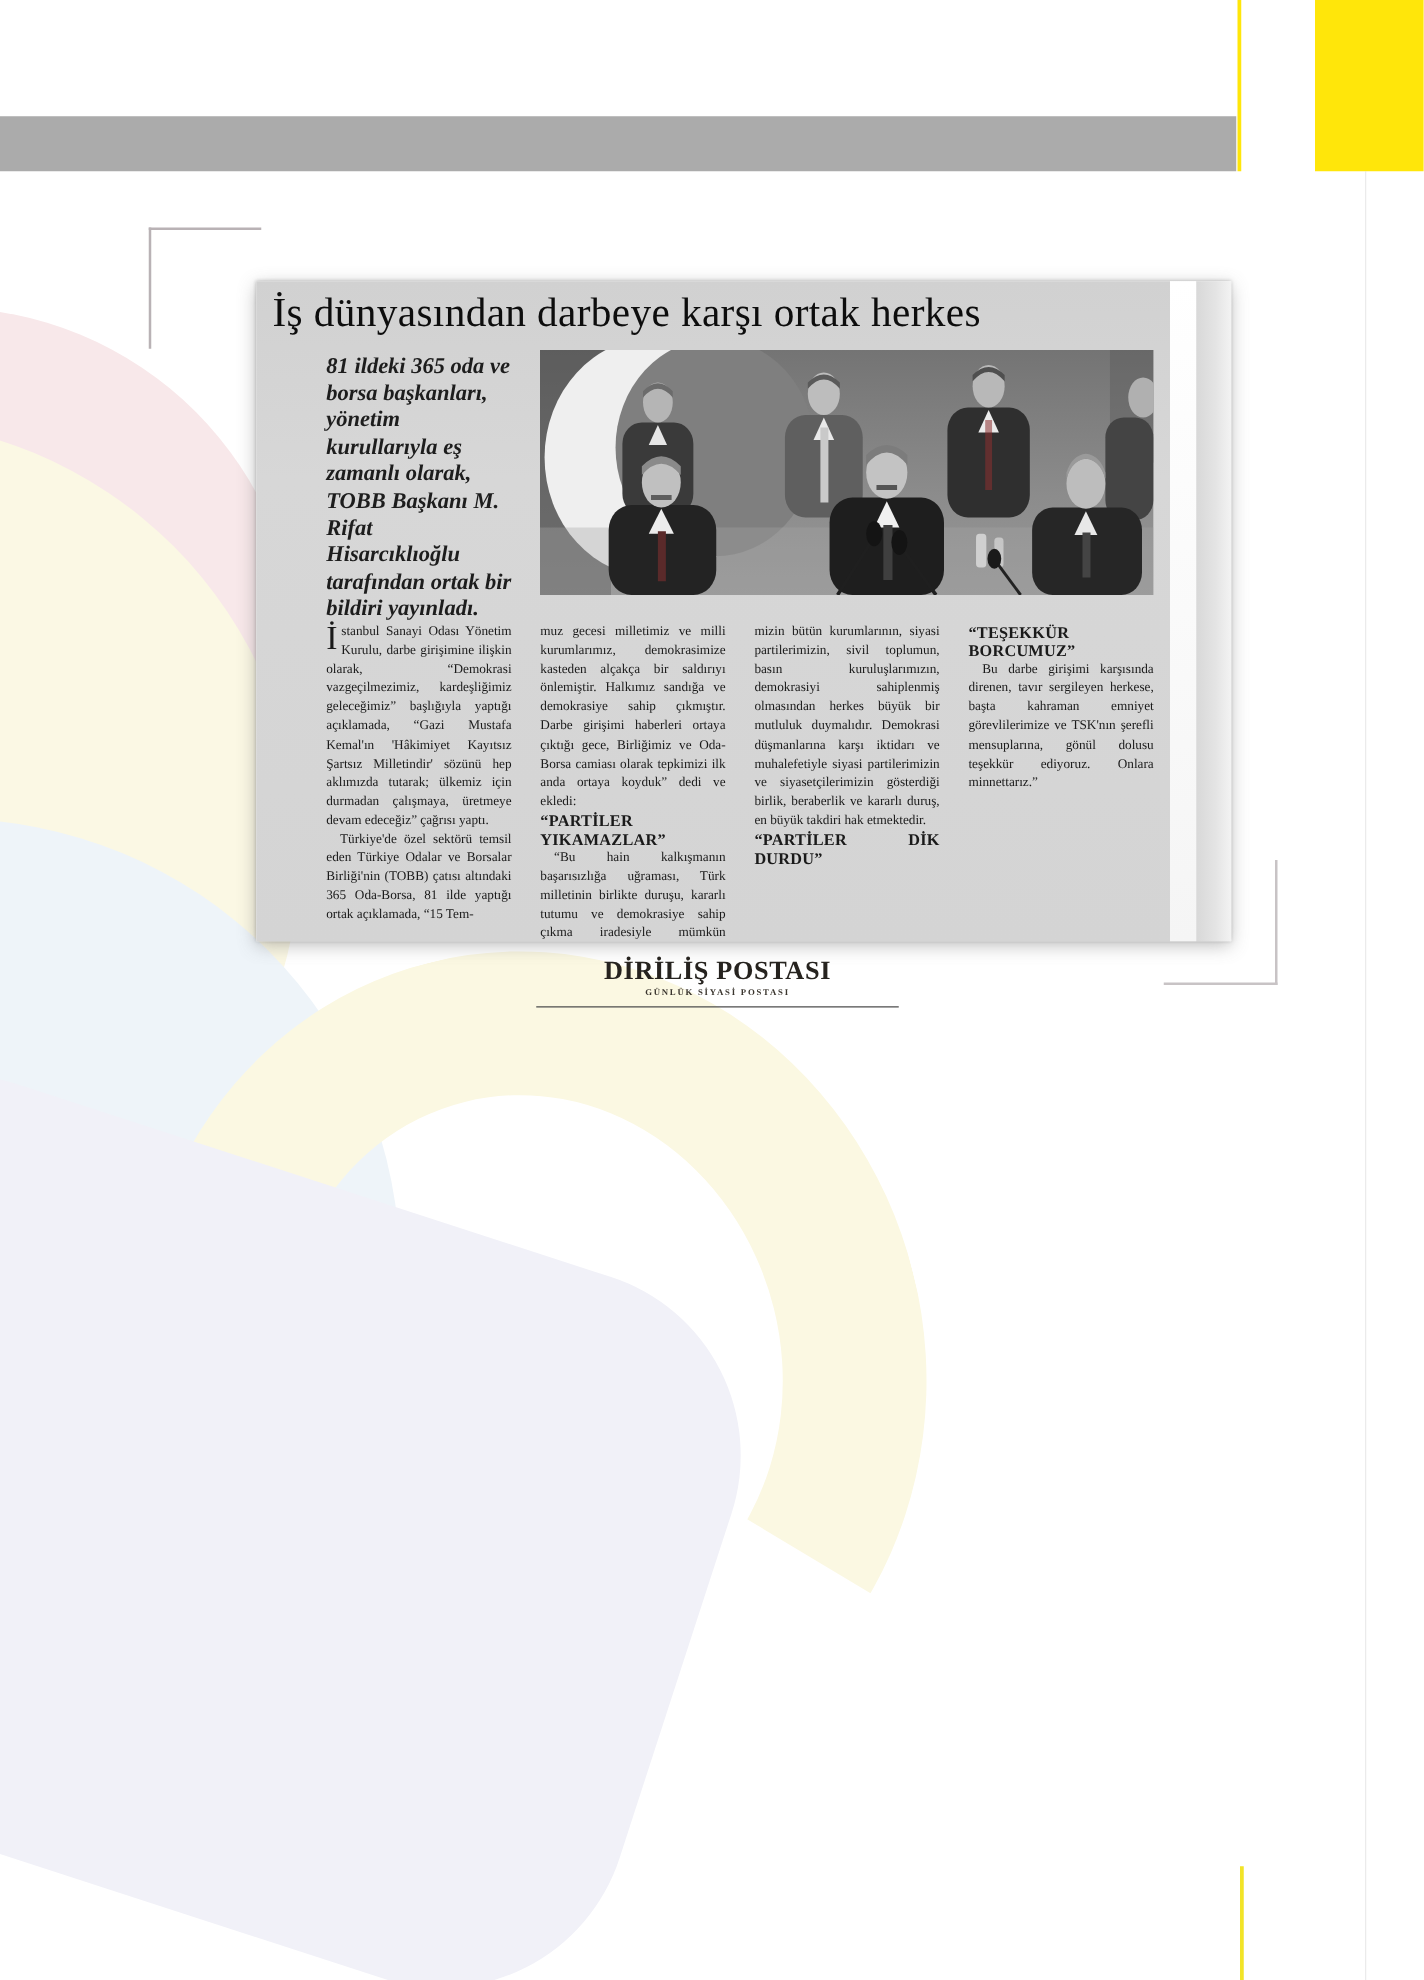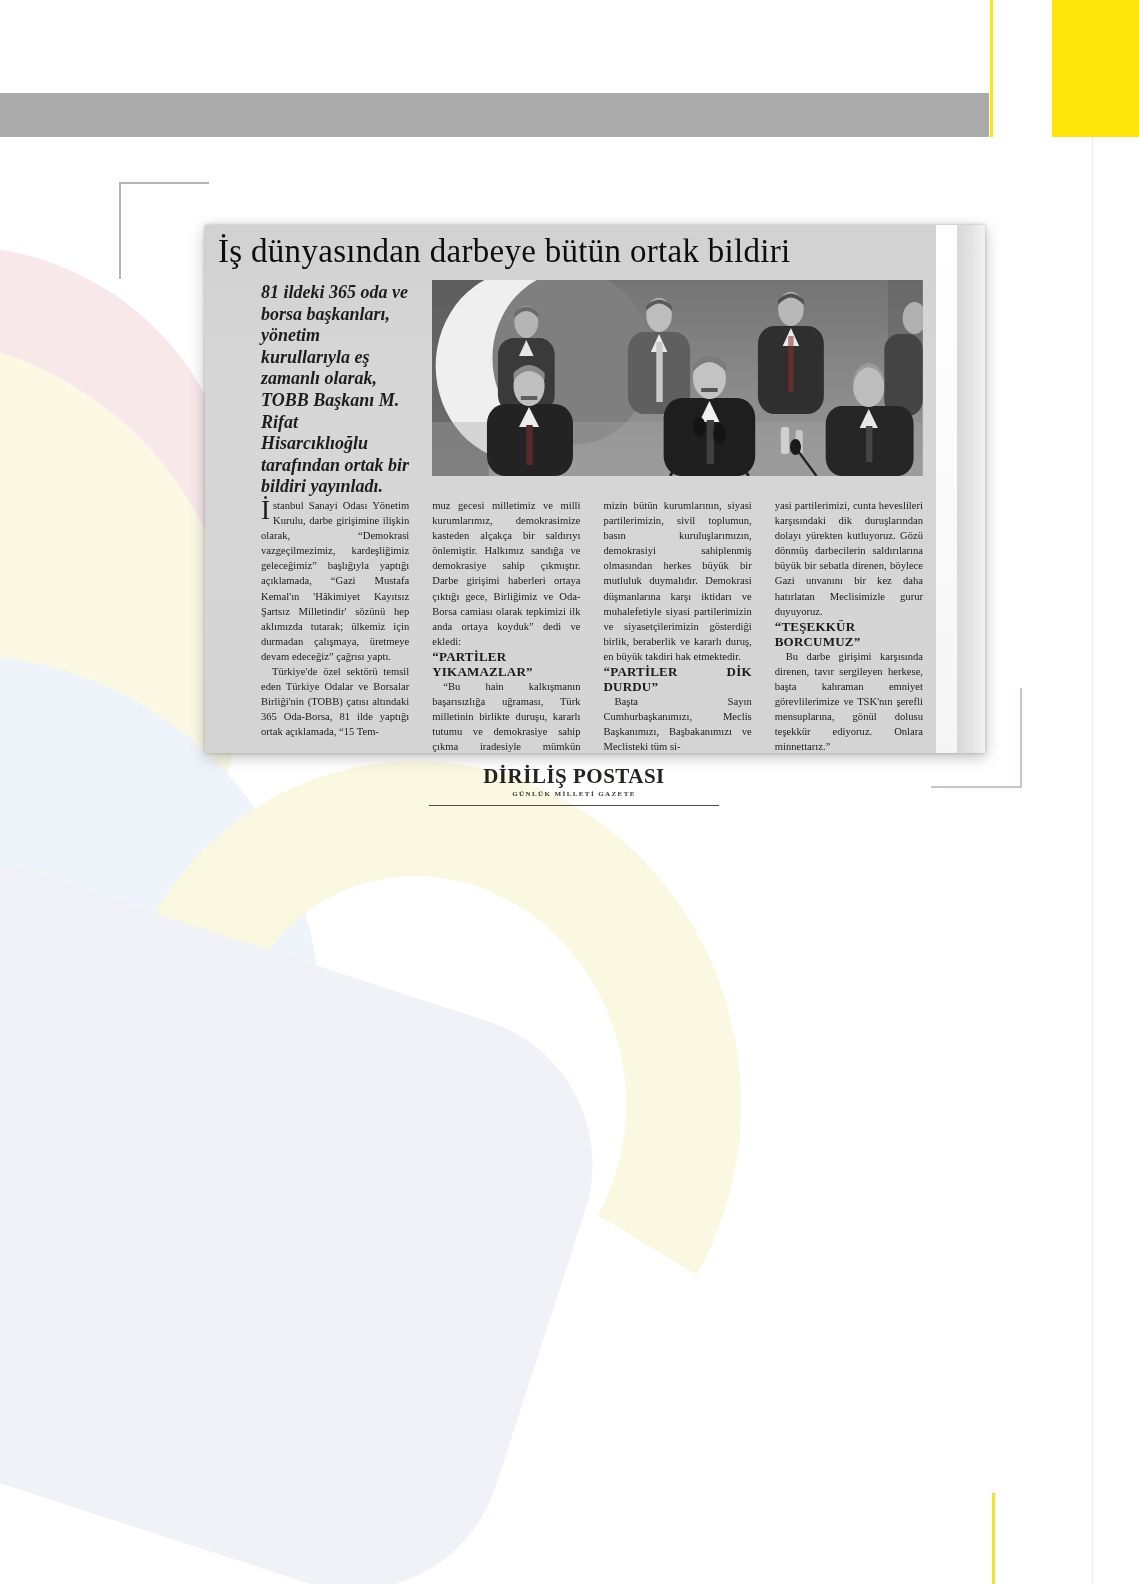--- a/index.html
+++ b/index.html
@@ -77,21 +77,21 @@
 <div class="yellow-rect"></div>
 <div class="faint-vline"></div>
 <div class="yellow-vline-bottom"></div>
 <div class="bracket tl-h"></div>
 <div class="bracket tl-v"></div>
 <div class="bracket br-v"></div>
 <div class="bracket br-h"></div>
 
 <div class="clipping">
   <div class="paper">
-    <div class="headline">İş dünyasından darbeye bütün ortak bildiri</div>
+    <div class="headline">İş dünyasından darbeye karşı ortak herkes</div>
     <div class="grid">
       <div class="lead">81 ildeki 365 oda ve borsa başkanları, yönetim kurullarıyla eş zamanlı olarak, TOBB Başkanı M. Rifat Hisarcıklıoğlu tarafından ortak bir bildiri yayınladı.</div>
 
       <div class="photo-wrap" role="img" aria-label="TOBB başkanları basın toplantısında, arka planda ay-yıldızlı bayrak (siyah-beyaz fotoğraf)">
         <svg viewBox="0 0 536 196" preserveAspectRatio="none" aria-hidden="true">
           <defs>
             <linearGradient id="bg" x1="0" y1="0" x2="0" y2="1">
               <stop offset="0" stop-color="#747474"></stop>
               <stop offset="0.6" stop-color="#8c8c8c"></stop>
               <stop offset="1" stop-color="#979797"></stop>
@@ -161,31 +161,29 @@
 
       <div class="colbody">
         <p>muz gecesi milletimiz ve milli kurumlarımız, demokrasimize kasteden alçakça bir saldırıyı önlemiştir. Halkımız sandığa ve demokrasiye sahip çıkmıştır. Darbe girişimi haberleri ortaya çıktığı gece, Birliğimiz ve Oda-Borsa camiası olarak tepkimizi ilk anda ortaya koyduk” dedi ve ekledi:</p>
         <p class="subhead">“PARTİLER YIKAMAZLAR”</p>
         <p class="indent">“Bu hain kalkışmanın başarısızlığa uğraması, Türk milletinin birlikte duruşu, kararlı tutumu ve demokrasiye sahip çıkma iradesiyle mümkün olmuştur. Ülke-</p>
       </div>
 
       <div class="colbody">
         <p>mizin bütün kurumlarının, siyasi partilerimizin, sivil toplumun, basın kuruluşlarımızın, demokrasiyi sahiplenmiş olmasından herkes büyük bir mutluluk duymalıdır. Demokrasi düşmanlarına karşı iktidarı ve muhalefetiyle siyasi partilerimizin ve siyasetçilerimizin gösterdiği birlik, beraberlik ve kararlı duruş, en büyük takdiri hak etmektedir.</p>
         <p class="subhead">“PARTİLER DİK DURDU”</p>
-        <p class="indent">Başta Sayın Cumhurbaşkanımızı, Meclis Başkanımızı, Başbakanımızı ve Meclisteki tüm si-</p>
       </div>
 
       <div class="colbody">
-        <p>yasi partilerimizi, cunta heveslileri karşısındaki dik duruşlarından dolayı yürekten kutluyoruz. Gözü dönmüş darbecilerin saldırılarına büyük bir sebatla direnen, böylece Gazi unvanını bir kez daha hatırlatan Meclisimizle gurur duyuyoruz.</p>
         <p class="subhead">“TEŞEKKÜR BORCUMUZ”</p>
         <p class="indent">Bu darbe girişimi karşısında direnen, tavır sergileyen herkese, başta kahraman emniyet görevlilerimize ve TSK'nın şerefli mensuplarına, gönül dolusu teşekkür ediyoruz. Onlara minnettarız.”</p>
       </div>
     </div>
   </div>
   <div class="scan-strip"></div>
   <div class="scan-edge"></div>
 </div>
 
 <div class="footer-logo">
   <div class="title">DİRİLİŞ POSTASI</div>
-  <div class="tagline">GÜNLÜK MİLLETİ GAZETE</div>
+  <div class="tagline">GÜNLÜK SİYASİ POSTASI</div>
   <div class="rule"></div>
 </div>
 
 </body></html>

